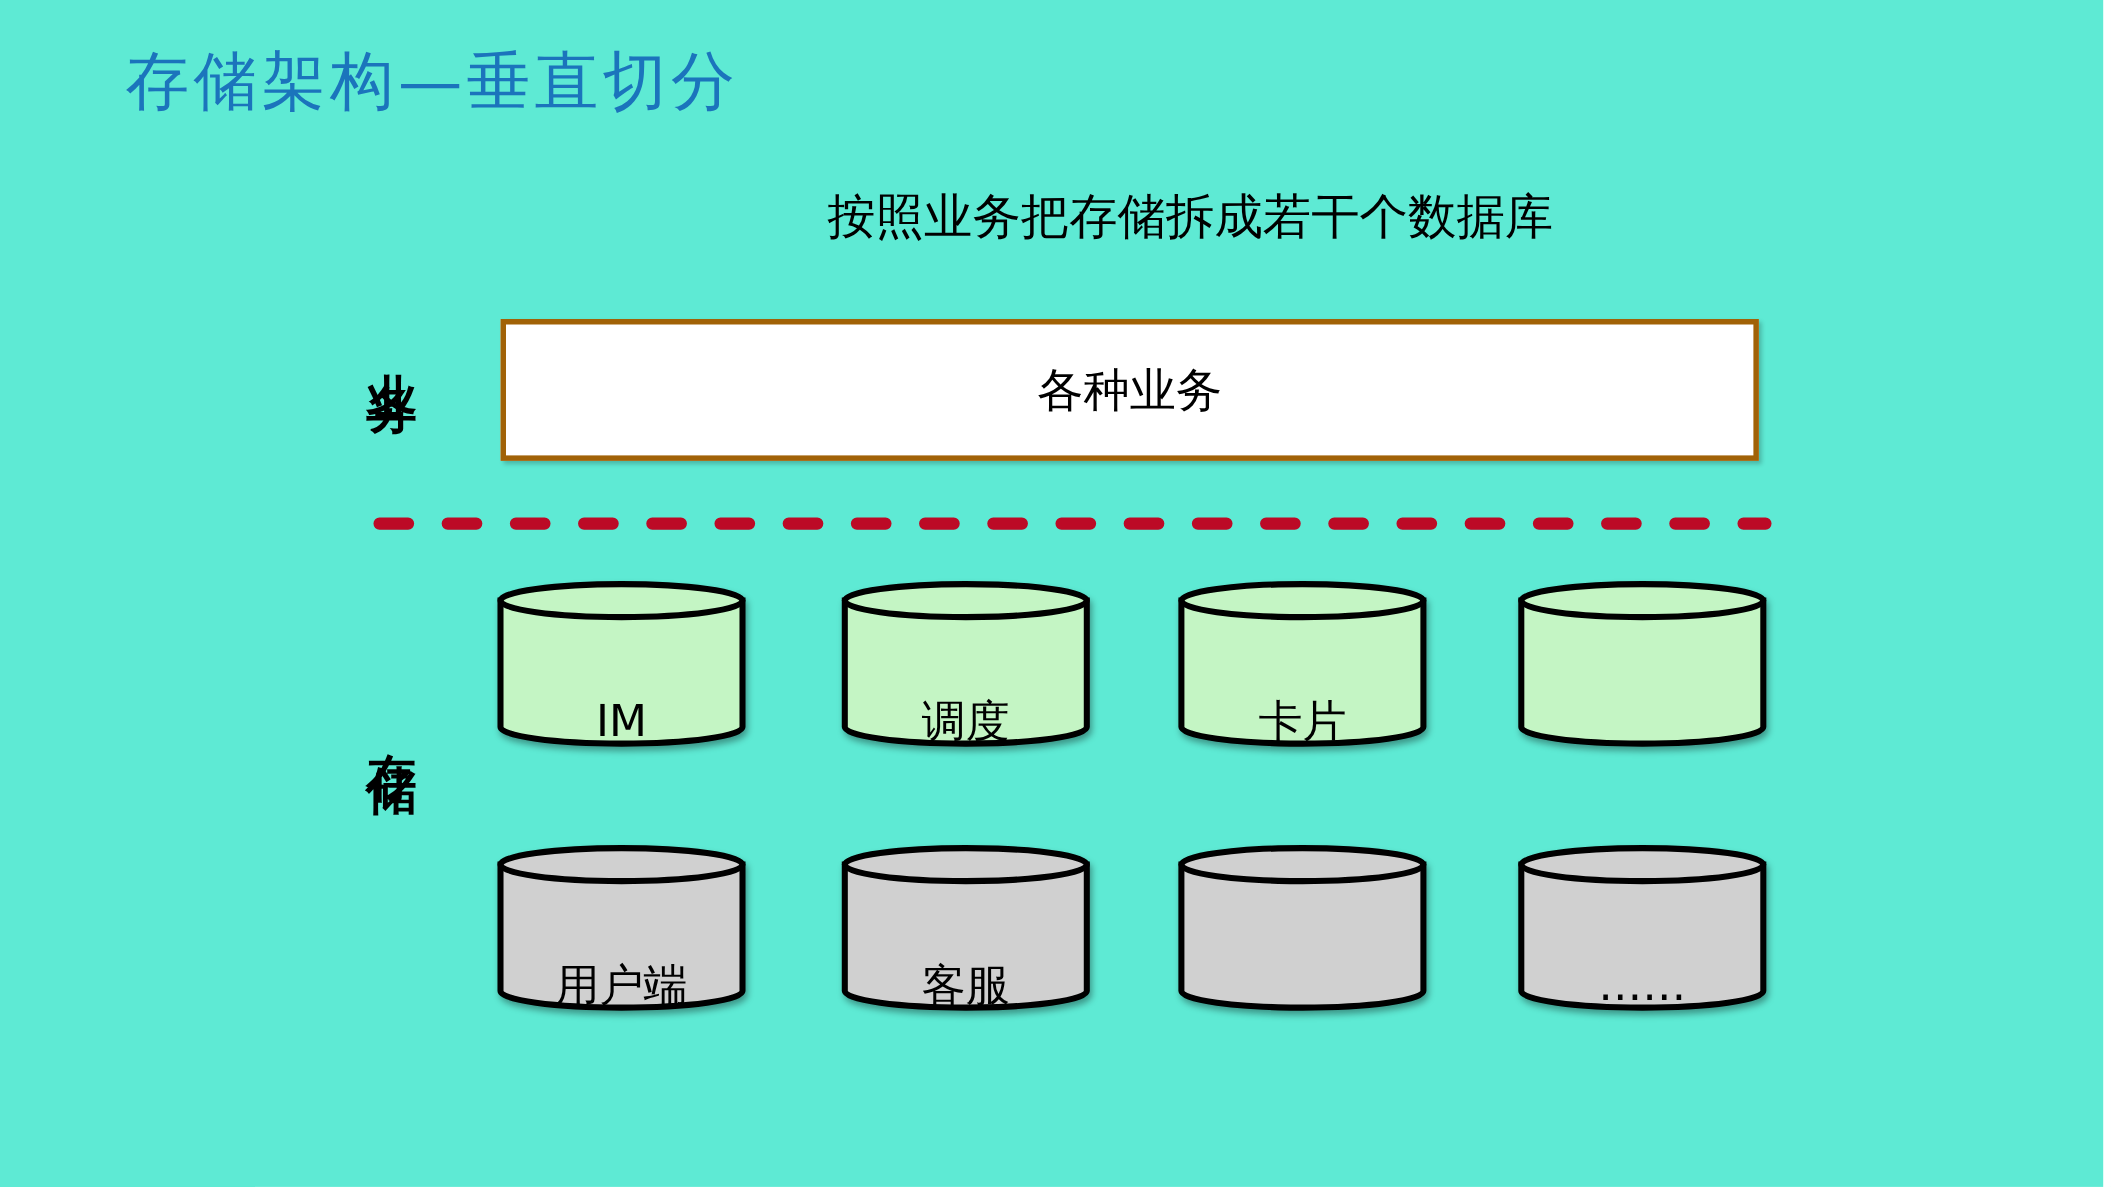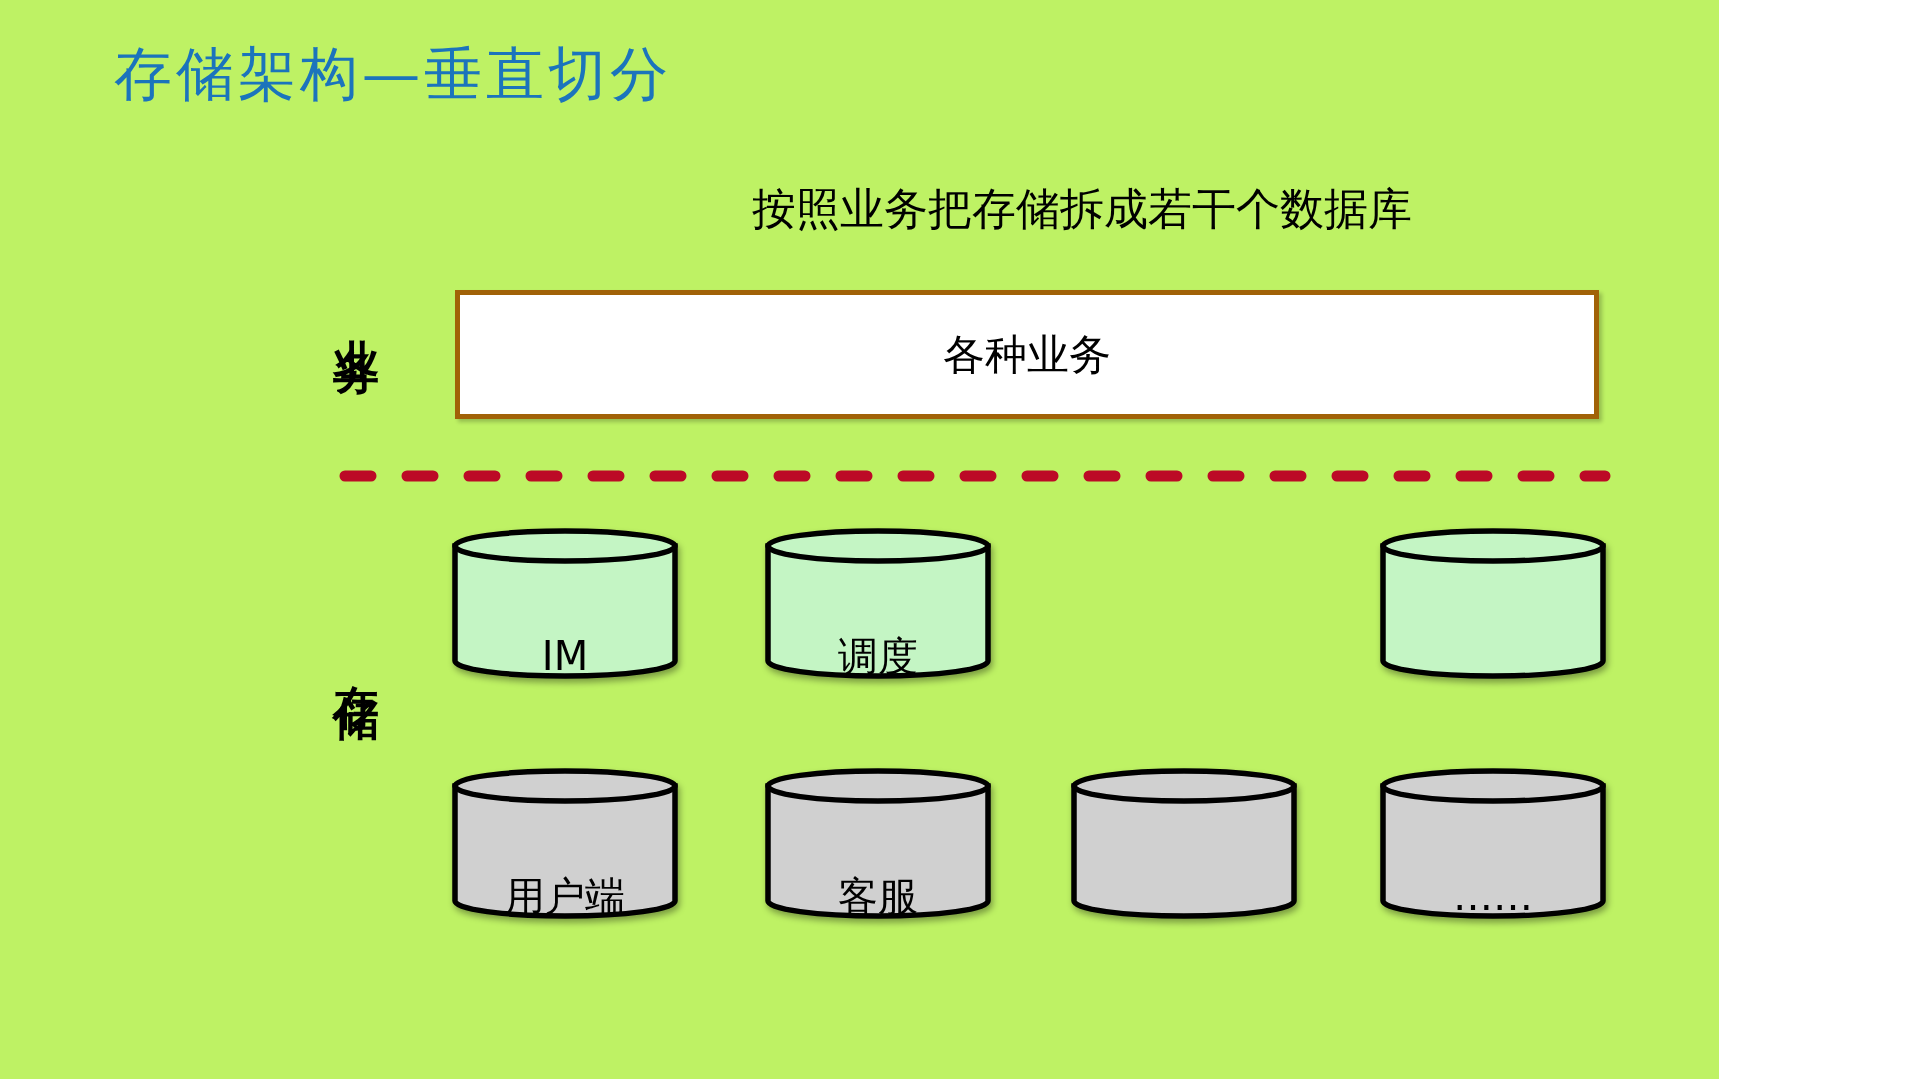--- a/index.html
+++ b/index.html
@@ -3,43 +3,42 @@
 <meta charset="utf-8">
 <style>
   html, body {
     margin: 0;
     padding: 0;
     background: #ffffff;
     font-family: "DejaVu Sans", "Liberation Sans", sans-serif;
   }
   .slide {
     position: relative;
-    width: 1719px;
+    width: 1912px;
     height: 1079px;
-    background: #bef264;
+    background: #5eead4;
     overflow: hidden;
   }
   .slide-title {
     position: absolute;
     left: 114px;
     top: 36px;
     font-family: "DejaVu Serif", "Liberation Serif", serif;
     font-size: 58px;
     letter-spacing: 4px;
     font-weight: 400;
     white-space: nowrap;
   }
   .subtitle {
     position: absolute;
     left: 752px;
     top: 168px;
     font-size: 44px;
     color: #000000;
     white-space: nowrap;
-    margin-top: 12px;
   }
   .side-label {
     position: absolute;
     left: 334px;
     writing-mode: vertical-rl;
     text-orientation: upright;
     font-size: 46px;
     font-weight: 700;
     color: #000000;
     letter-spacing: 10px;
@@ -129,20 +128,27 @@
   </div>
 
   <div class="cyl row-green col-2">
     <svg width="232" height="156" viewBox="0 0 232 156">
       <path d="M6,20 L6,135 A110,15 0 0 0 226,135 L226,20 Z" stroke-width="5.5" fill="#C4F5C4" stroke="#000000"></path>
       <ellipse cx="116" cy="20" rx="110" ry="15" stroke-width="5.5" fill="#C4F5C4" stroke="#000000"></ellipse>
     </svg>
     <div class="cyl-label">调度</div>
   </div>
 
+  <div class="cyl row-green col-3">
+    <svg width="232" height="156" viewBox="0 0 232 156">
+      <path d="M6,20 L6,135 A110,15 0 0 0 226,135 L226,20 Z" stroke-width="5.5" fill="#C4F5C4" stroke="#000000"></path>
+      <ellipse cx="116" cy="20" rx="110" ry="15" stroke-width="5.5" fill="#C4F5C4" stroke="#000000"></ellipse>
+    </svg>
+    <div class="cyl-label">卡片</div>
+  </div>
 
   <div class="cyl row-green col-4">
     <svg width="232" height="156" viewBox="0 0 232 156">
       <path d="M6,20 L6,135 A110,15 0 0 0 226,135 L226,20 Z" stroke-width="5.5" fill="#C4F5C4" stroke="#000000"></path>
       <ellipse cx="116" cy="20" rx="110" ry="15" stroke-width="5.5" fill="#C4F5C4" stroke="#000000"></ellipse>
     </svg>
   </div>
 
   <div class="cyl row-gray col-1">
     <svg width="232" height="156" viewBox="0 0 232 156">

